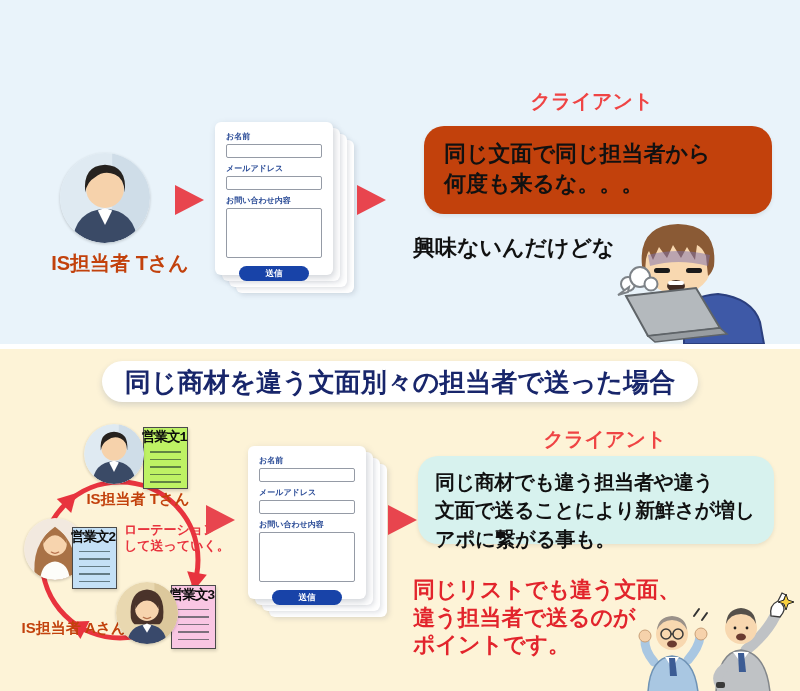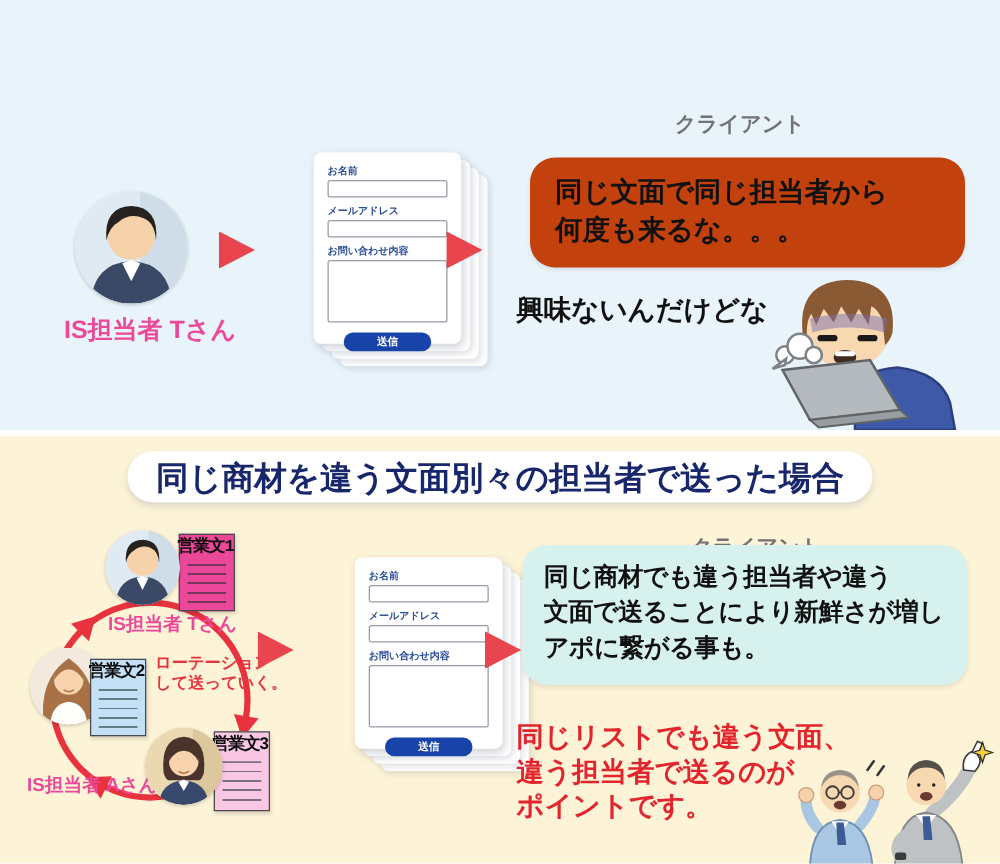--- a/index.html
+++ b/index.html
@@ -9,50 +9,50 @@
   .section-top{left:0;top:0;width:800px;height:344px;background:#e9f3fa;}
   .divider{left:0;top:344px;width:800px;height:5px;background:#ffffff;}
   .section-bottom{left:0;top:349px;width:800px;height:342px;background:#fdf3d7;}
   .title-pill{background:#ffffff;border-radius:24px;box-shadow:0 3px 6px rgba(50,80,120,.18);
     color:#18266b;font-weight:800;text-align:center;white-space:nowrap;}
   .pill-top{left:157px;top:19px;width:466px;height:43px;line-height:45px;font-size:25px;}
   .pill-bottom{left:102px;top:361px;width:596px;height:41px;line-height:43px;font-size:26px;}
   .tri{width:29px;height:30px;background:#e8454e;clip-path:polygon(0 0,100% 50%,0 100%);}
   .avatar{border-radius:50%;overflow:hidden;box-shadow:0 1px 3px rgba(0,0,0,.2);}
   .avatar svg{display:block;width:100%;height:100%;}
-  .person-label{font-weight:800;color:#ec4899;text-align:center;white-space:nowrap;}
-  .client-label{font-size:17px;font-weight:800;color:#737373;text-align:center;white-space:nowrap;}
+  .person-label{font-weight:800;color:#c2410c;text-align:center;white-space:nowrap;}
+  .client-label{font-size:20px;font-weight:800;color:#ef4444;text-align:center;white-space:nowrap;}
   .bubble{border-radius:20px;font-weight:800;color:#111;white-space:pre-line;box-shadow:0 2px 4px rgba(0,0,0,.08);}
   .bubble-pink{left:424px;top:126px;width:348px;height:88px;background:#c2410c;
     font-size:22px;line-height:1.38;padding:13px 0 0 20px;box-sizing:border-box;}
-  .bubble-cyan{left:418px;top:436px;width:356px;height:112px;background:#d7f2ee;
+  .bubble-cyan{left:418px;top:456px;width:356px;height:88px;background:#d7f2ee;
     font-size:20px;line-height:1.42;padding:12px 2px 0 17px;box-sizing:border-box;letter-spacing:-0.3px;}
   .mutter{left:413px;top:233px;font-size:22px;font-weight:800;color:#111;white-space:nowrap;}
   .point-text{left:413px;top:576px;font-size:22px;line-height:1.25;font-weight:800;color:#e2242c;white-space:pre-line;}
   .rotation-note{left:124px;top:522px;font-size:13px;line-height:1.2;font-weight:800;color:#e8333e;white-space:pre-line;z-index:4;}
   
   .form-stack{width:141px;height:172px;}
-  .card{position:absolute;width:118px;background:#ffffff;border-radius:6px;margin-left:36px;}
+  .card{position:absolute;width:118px;background:#ffffff;border-radius:6px;}
   .card.back{height:153px;box-shadow:2px 2px 5px rgba(90,100,120,.18);}
   .b1{left:7px;top:6px;}.b2{left:14px;top:12px;}.b3{left:21px;top:18px;}
   .card.main{left:0;top:0;height:153px;box-shadow:2px 3px 7px rgba(90,100,120,.28);
     padding:9px 11px;box-sizing:border-box;}
   .f-label{font-size:8px;font-weight:700;color:#2b4c97;white-space:nowrap;margin:5px 0 2px 0;}
   .f-label:first-child{margin-top:0;}
   .f-input{display:block;width:100%;height:14px;border:1px solid #959ba6;border-radius:2px;
     background:#fff;box-sizing:border-box;padding:0 3px;font-size:8px;}
   .f-textarea{display:block;width:100%;height:50px;border:1px solid #959ba6;border-radius:2px;
     background:#fff;box-sizing:border-box;resize:none;font-size:8px;}
   .f-button{display:block;width:70px;height:15px;line-height:15px;margin:8px auto 0;border:none;
     border-radius:8px;background:#1843a8;color:#fff;font-size:8.5px;font-weight:700;text-align:center;
     font-family:inherit;cursor:pointer;padding:0;}
   
   .note{position:absolute;width:45px;height:62px;border:1.5px solid #4a4a4a;box-sizing:border-box;
     box-shadow:1px 2px 3px rgba(0,0,0,.15);z-index:2;}
-  .note-green{background:#ec4899;font-family:Liberation Mono, monospace;}
+  .note-green{background:#bef264;font-family:Liberation Mono, monospace;}
   .note-blue{background:#c4e0f6;}
   .note-pink{background:#f9c6e3;}
   .note-title{font-size:13.5px;font-weight:800;color:#0c0c0c;white-space:nowrap;margin:0 0 0 -2px;letter-spacing:-1px;}
   .note-lines{margin:5px auto 0;width:72%;height:36px;
     background:repeating-linear-gradient(to bottom,rgba(20,40,40,.55) 0 1.5px,transparent 1.5px 7.5px);}
   .z3{z-index:3;}
 </style>
 </head>
 <body>
 

